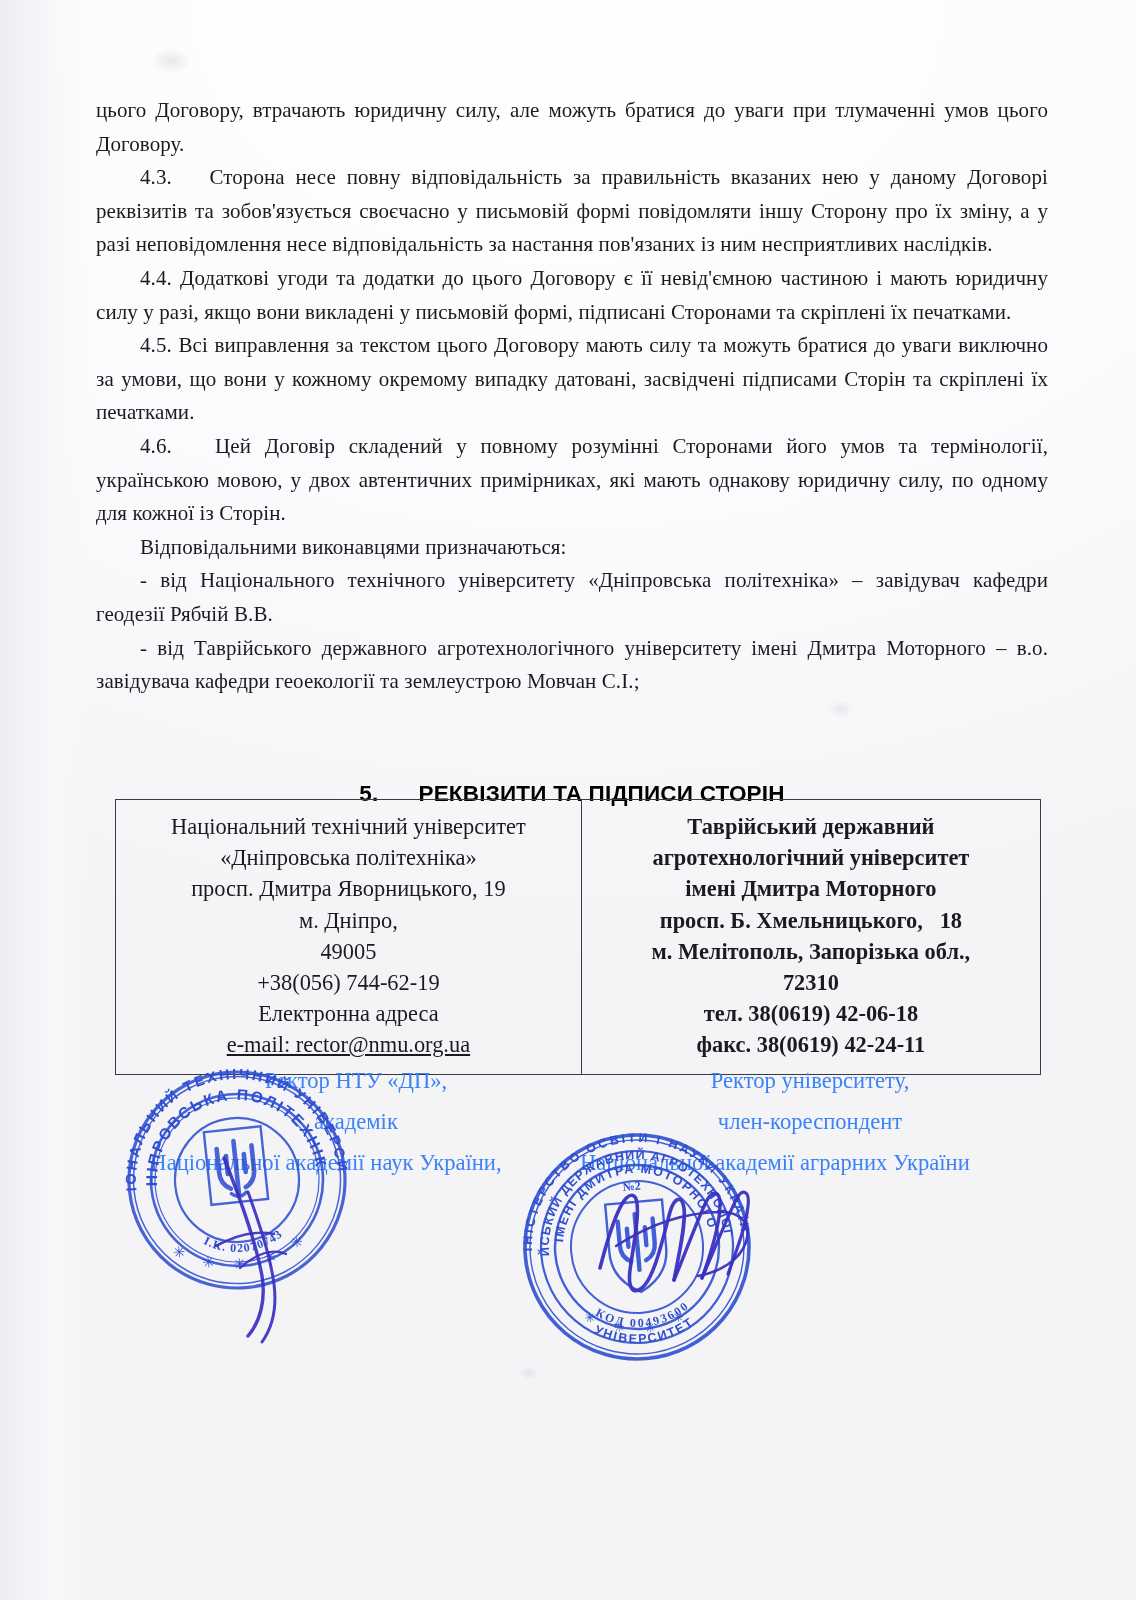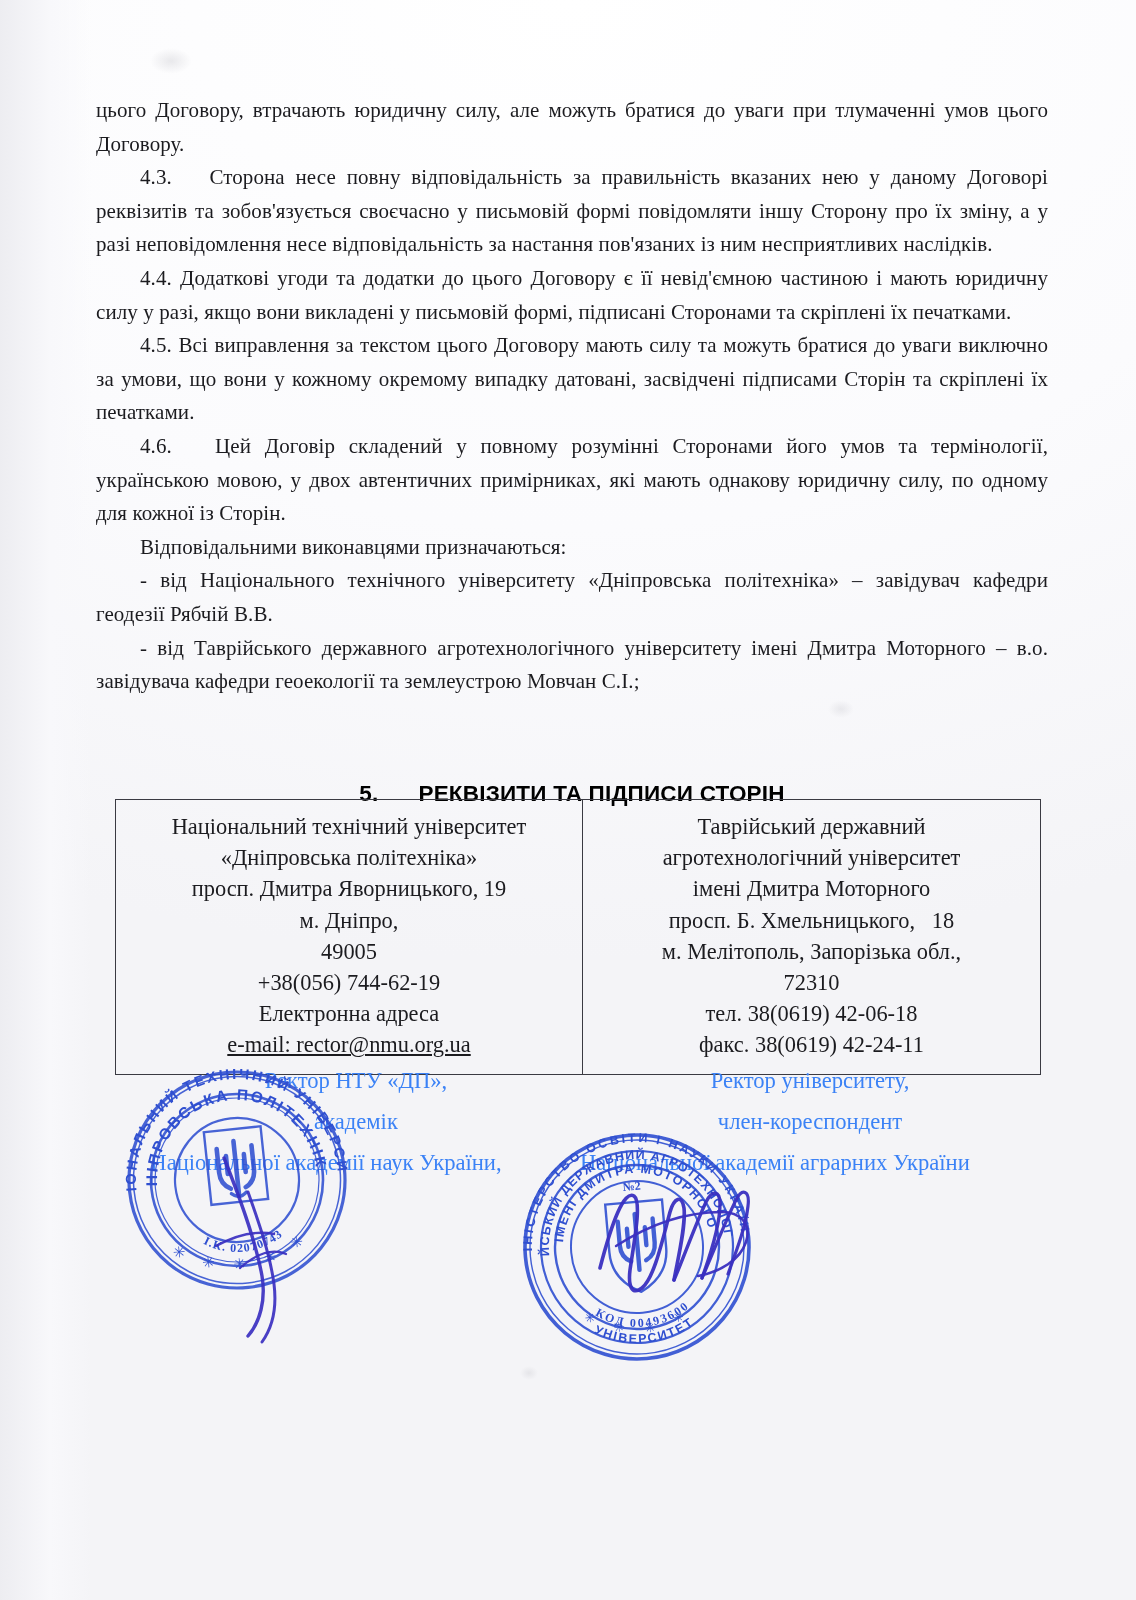--- a/index.html
+++ b/index.html
@@ -85,21 +85,21 @@
     display:table-cell;
     border:1px solid #3a3a42;
     padding:11px 10px 13px 10px;
     text-align:center;
     vertical-align:top;
     font-size:22.4px;
     line-height:31.2px;
     color:#1b1b1f;
   }
   .req-cell.left{ width:462px; }
-  .req-cell.right{ width:461px; }
+  .req-cell.right{ width:461px;font-weight:bold; }
   .req-line{ display:block; white-space:pre; }
   .u{ text-decoration:underline; text-underline-offset:2px; }
 
   
   .sig-area{ position:absolute; left:0; top:1060px; width:1136px; height:300px; }
   .sig-col{ position:absolute; width:460px; }
   .sig-col.l{ left:96px; }
   .sig-col.r{ left:580px; }
   .sig-line-txt{
     font-size:22.6px;

